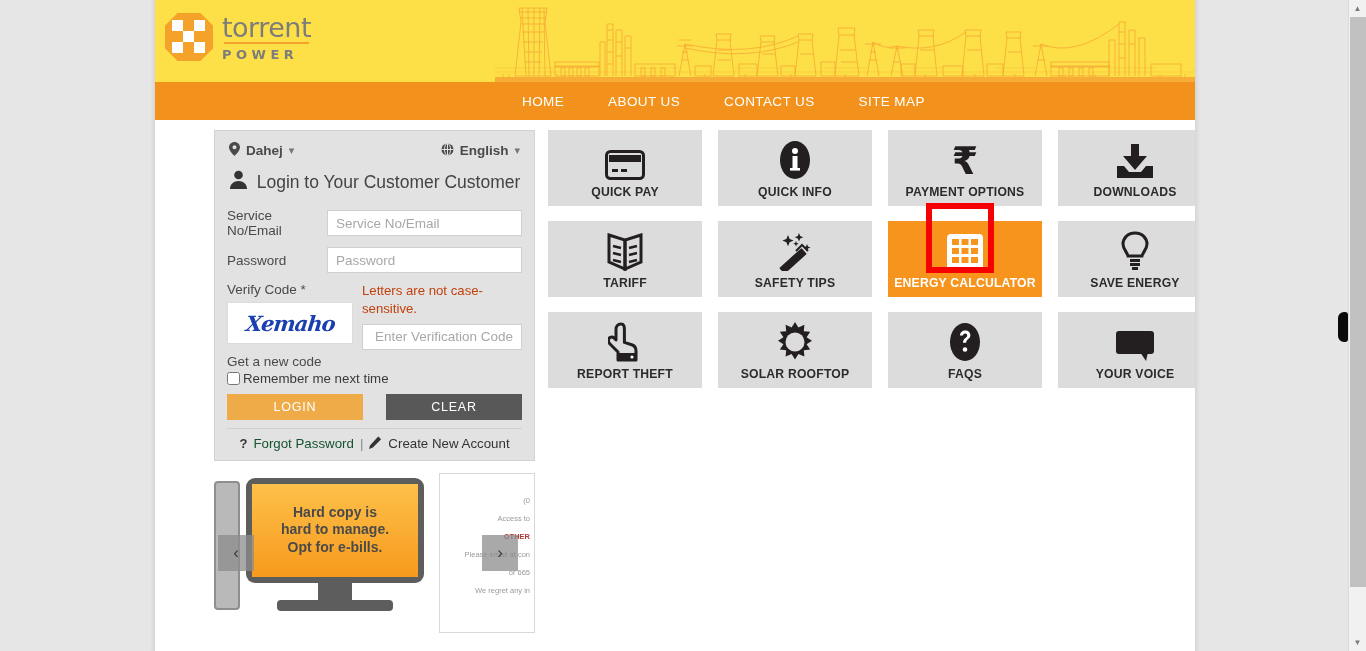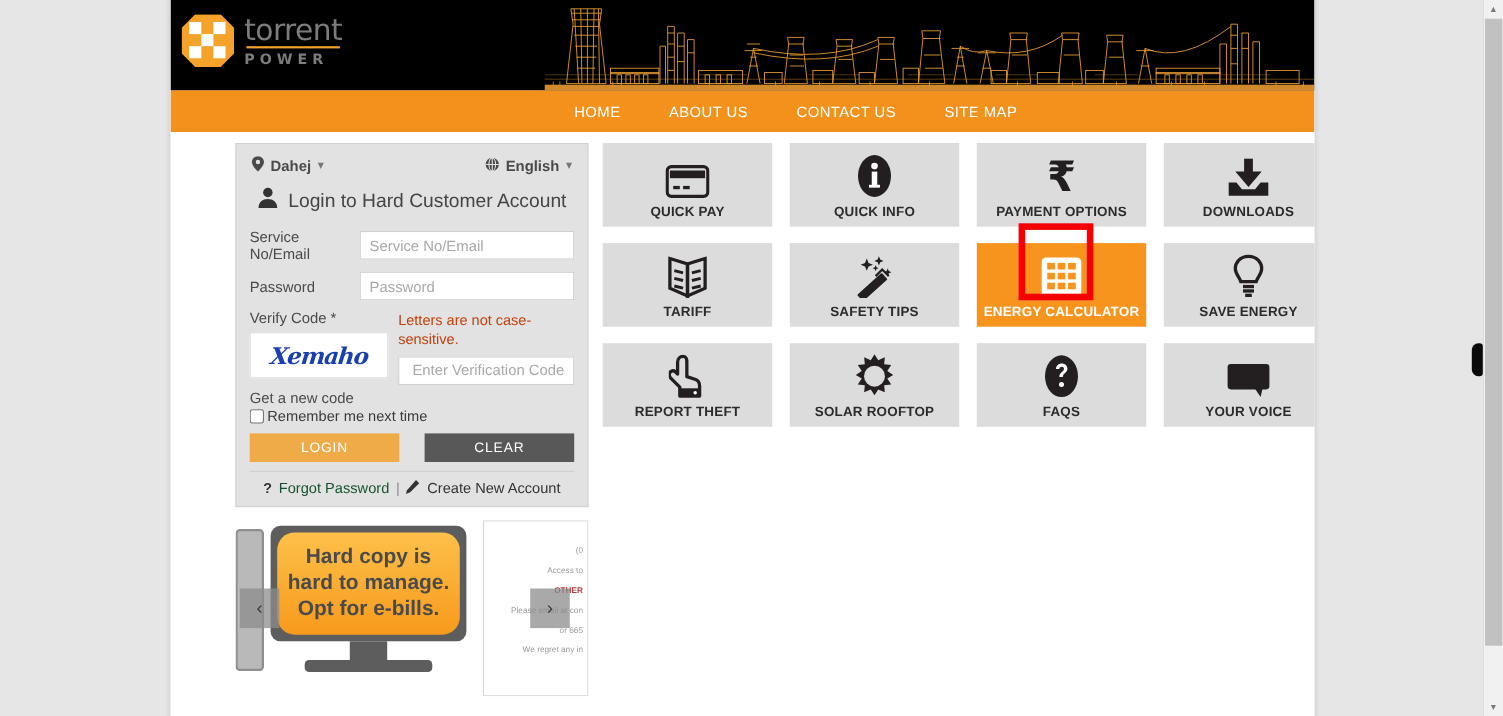--- a/index.html
+++ b/index.html
@@ -8,21 +8,21 @@
     background:#e6e6e6;
     font-family:"Liberation Sans", sans-serif;
     position:relative;
   }
   
   #page{
     position:absolute;left:155px;top:0;width:1040px;height:651px;
     background:#ffffff;overflow:hidden;
   }
   
-  .header{position:relative;height:82px;background:#000000;overflow:hidden;}
+  .header{position:relative;height:82px;background:#fde047;overflow:hidden;}
   .logo-wrap{position:absolute;left:10px;top:13px;display:flex;align-items:center;gap:9px;}
   .logo-mark{
     width:48px;height:48px;background:#f5a22a;
     clip-path:polygon(26% 0,74% 0,100% 26%,100% 74%,74% 100%,26% 100%,0 74%,0 26%);
     position:relative;
   }
   .logo-mark i{position:absolute;background:#fff;display:block;}
   .logo-text{display:flex;flex-direction:column;line-height:1;}
   .logo-word{font-size:27px;color:#7c7c7c;letter-spacing:-.5px;font-weight:400;
     font-family:"DejaVu Sans",sans-serif;position:relative;}
@@ -75,24 +75,24 @@
   .links a{text-decoration:none;color:#14532d;}
   .links a.strong{color:#333;}
   .links .sep{color:#8a8a8a;}
   
   .carousel{margin-top:12px;width:321px;height:160px;position:relative;overflow:hidden;display:flex;}
   .slide{position:relative;overflow:hidden;}
   .slide1{width:225px;height:160px;background:#fff;}
   .monitor{position:absolute;left:32px;top:5px;width:178px;}
   .mon-screen{width:178px;height:105px;background:#5d5d5d;border-radius:9px;
               display:flex;align-items:center;justify-content:center;box-sizing:border-box;padding:6px;}
-  .mon-inner{width:100%;height:100%;border-radius:16px;
+  .mon-inner{width:100%;height:100%;border-radius:0;
      background:linear-gradient(180deg,#fdc04a 0%,#f79a1c 100%);
      display:flex;flex-direction:column;align-items:center;justify-content:center;
-     font-weight:bold;color:#4a4a4a;font-size:19px;line-height:1.25;text-align:center;}
+     font-weight:bold;color:#4a4a4a;font-size:14px;line-height:1.25;text-align:center;}
   .mon-neck{width:34px;height:17px;background:#5d5d5d;margin:0 auto;}
   .mon-base{width:116px;height:11px;background:#5d5d5d;border-radius:4px;margin:0 auto;}
   .sidepanel{position:absolute;left:0;top:8px;width:22px;height:125px;background:#b9b9b9;
              border:2px solid #8e8e8e;border-radius:4px;}
   .prevbtn{position:absolute;left:4px;top:62px;width:36px;height:36px;background:rgba(140,140,140,.75);
            display:flex;align-items:center;justify-content:center;color:#3b3b3b;font-size:17px;cursor:pointer;}
   .slide2{width:96px;height:160px;background:#fff;border:1px solid #d8d8d8;box-sizing:border-box;
           font-size:7.5px;color:#9a9a9a;padding:18px 4px 0 4px;text-align:right;line-height:2.4;overflow:hidden;}
   .slide2 .red{color:#b43b3b;font-weight:bold;}
   .nextbtn{position:absolute;left:268px;top:62px;width:36px;height:36px;background:rgba(140,140,140,.75);
@@ -289,21 +289,21 @@
           </div>
         </div>
 
         <div class="title">
           <span>
             <svg width="19" height="19" viewBox="0 0 19 19">
                 <circle cx="9.5" cy="5" r="4.3" fill="#333"></circle>
                 <path d="M1 19c0-5 3.8-8 8.5-8s8.5 3 8.5 8z" fill="#333"></path>
               </svg>
           </span>
-          <span>Login to Hard Customer Account</span>
+          <span>Login to Your Customer Customer</span>
         </div>
 
         <div class="frow">
           <div class="flabel">Service No/Email</div>
           <input class="finput" type="text" placeholder="Service No/Email" style="">
         </div>
 
         <div class="frow">
           <div class="flabel">Password</div>
           <input class="finput" type="text" placeholder="Password" style="">

